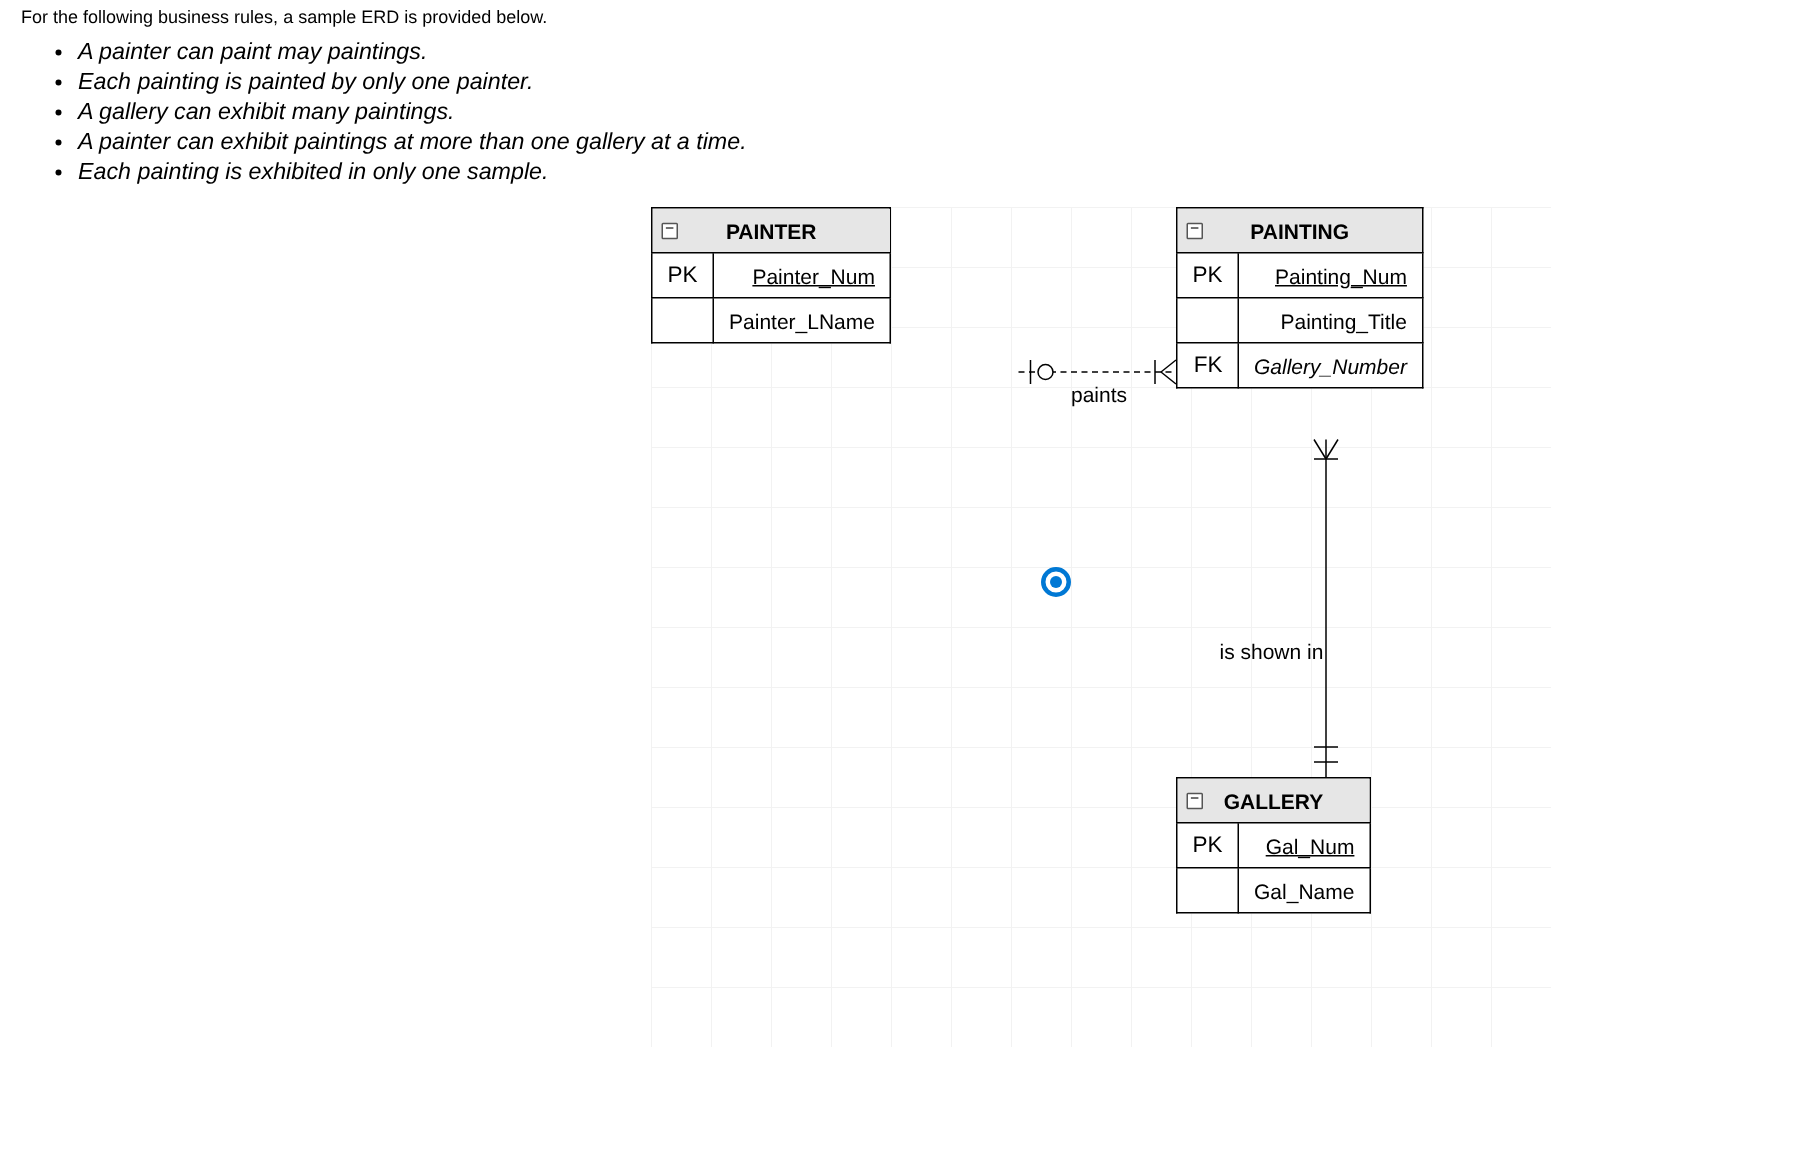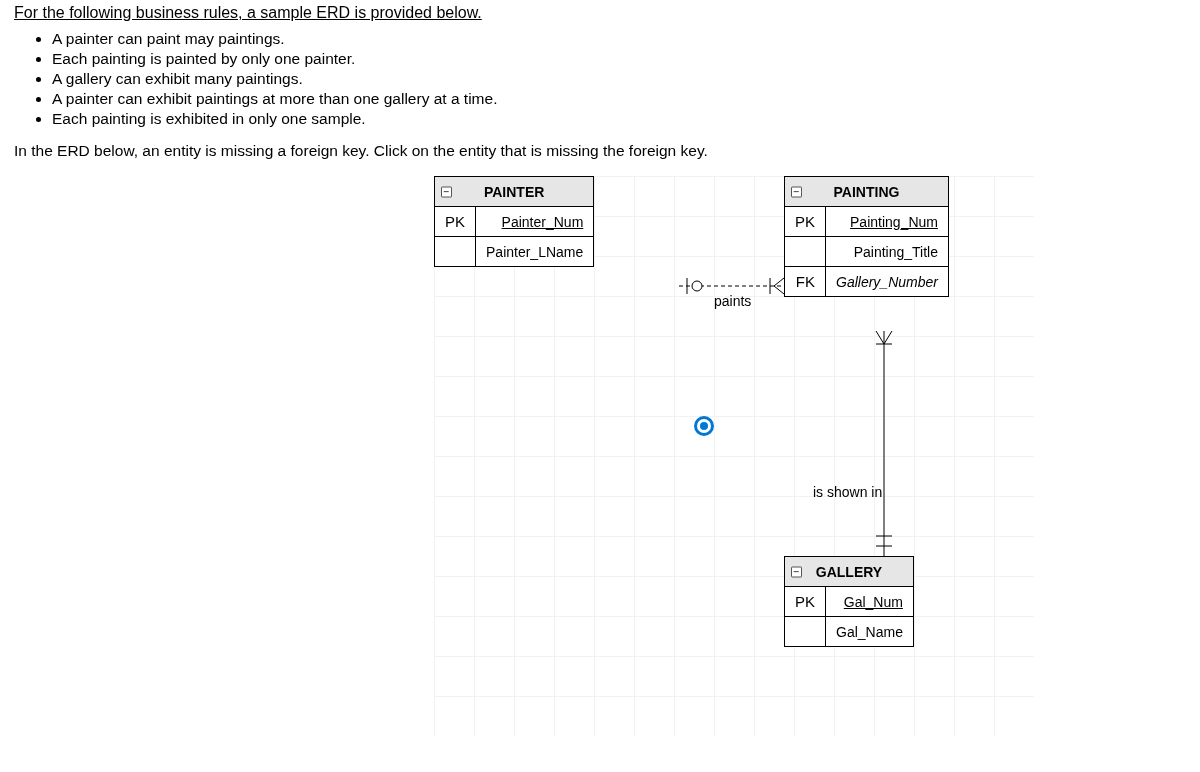--- a/index.html
+++ b/index.html
@@ -6,23 +6,23 @@
   body {
     font-family: Arial, Helvetica, sans-serif;
     font-size: 15px;
     color: #000;
     background: #fff;
     padding: 0;
   }
   .page {
     padding: 4px 14px 20px 14px;
   }
-  .intro { margin-bottom: 4px; font-size: 16px; text-decoration: underline; }
+  .intro { margin-bottom: 4px; font-size: 12px; }
   .rules { margin: 8px 0 14px 38px; font-size: 15.5px; }
-  .rules li { margin-bottom: 2px; }
+  .rules li { margin-bottom: 2px; font-style: italic; }
   .instruction { margin-bottom: 16px; font-size: 15.5px; }
 
   .erd-area {
     position: relative;
     width: 600px;
     height: 560px;
     margin-left: 420px;
     background: #fff;
     background-image:
       linear-gradient(#f2f2f2 1px, transparent 1px),
@@ -106,21 +106,20 @@
 
 <div class="page">
   <div class="intro">For the following business rules, a sample ERD is provided below.</div>
   <ul class="rules">
     <li>A painter can paint may paintings.</li>
     <li>Each painting is painted by only one painter.</li>
     <li>A gallery can exhibit many paintings.</li>
     <li>A painter can exhibit paintings at more than one gallery at a time.</li>
     <li>Each painting is exhibited in only one sample.</li>
   </ul>
-  <div class="instruction">In the ERD below, an entity is missing a foreign key. Click on the entity that is missing the foreign key.</div>
 
   <div class="erd-area">
 
     <svg class="connector">
 
       <line x1="245" y1="110" x2="350" y2="110" stroke="#000" stroke-width="1" stroke-dasharray="4,3"></line>
 
       <line x1="253" y1="102" x2="253" y2="118" stroke="#000" stroke-width="1"></line>
       <circle cx="263" cy="110" r="5" fill="#fff" stroke="#000" stroke-width="1"></circle>
 
@@ -193,18 +192,18 @@
           <td class="pkval">Gal_Num</td>
           </tr>
       <tr>
             <td class="keycol"></td>
           <td>Gal_Name</td>
           </tr>
     </tbody>
       </table>
 
     <div class="rel-label" style="left:280px; top:85px;margin-top:32px;">paints</div>
-    <div class="rel-label" style="left:355px; top:308px;padding-left:24px;">is shown in</div>
+    <div class="rel-label" style="left:355px; top:288px;padding-left:24px;">is shown in</div>
 
     <div class="marker" style="left:260px; top:240px;"></div>
 
   </div>
 </div>
 
 </body></html>

